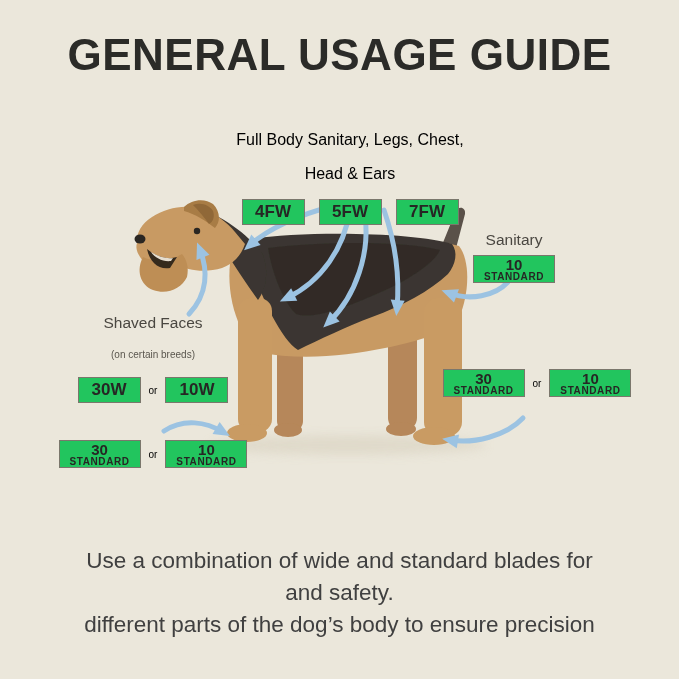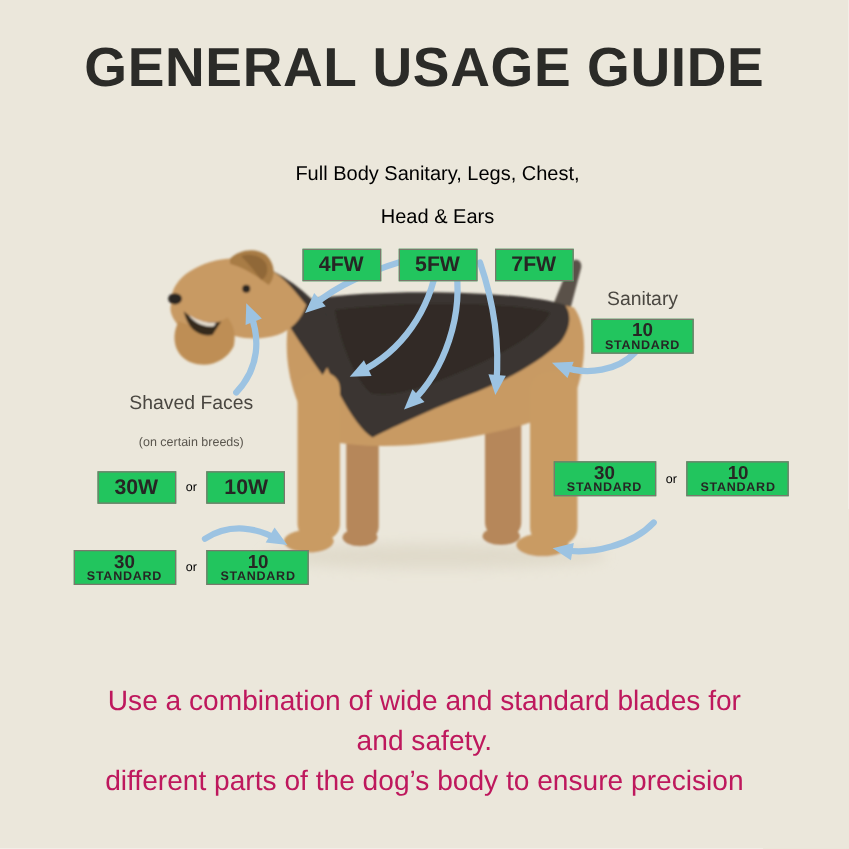--- a/index.html
+++ b/index.html
@@ -36,21 +36,21 @@
   .fullbody{position:absolute;top:115px;left:190px;width:320px;text-align:center;z-index:2;}
   .sanitary{top:229px;left:454px;width:120px;}
   .sanitary .badge{margin:5px auto 0;}
   .shaved{top:312px;left:58px;width:190px;}
   .pawpads{top:363px;left:442px;width:190px;}
   .feet{top:434px;left:58px;width:190px;}
   .footer{
     position:absolute;top:545px;left:30px;right:30px;
     text-align:center;z-index:2;
   }
-  .footer p{margin:0;font-size:22.5px;line-height:32px;color:#be185d;}
+  .footer p{margin:0;font-size:22.5px;line-height:32px;color:#404040;}
 </style>
 </head>
 <body>
 
 <div class="canvas">
 
   <h1 class="title">GENERAL USAGE GUIDE</h1>
 
   <svg class="art" viewBox="0 0 679 679" aria-hidden="true">
     <defs>

